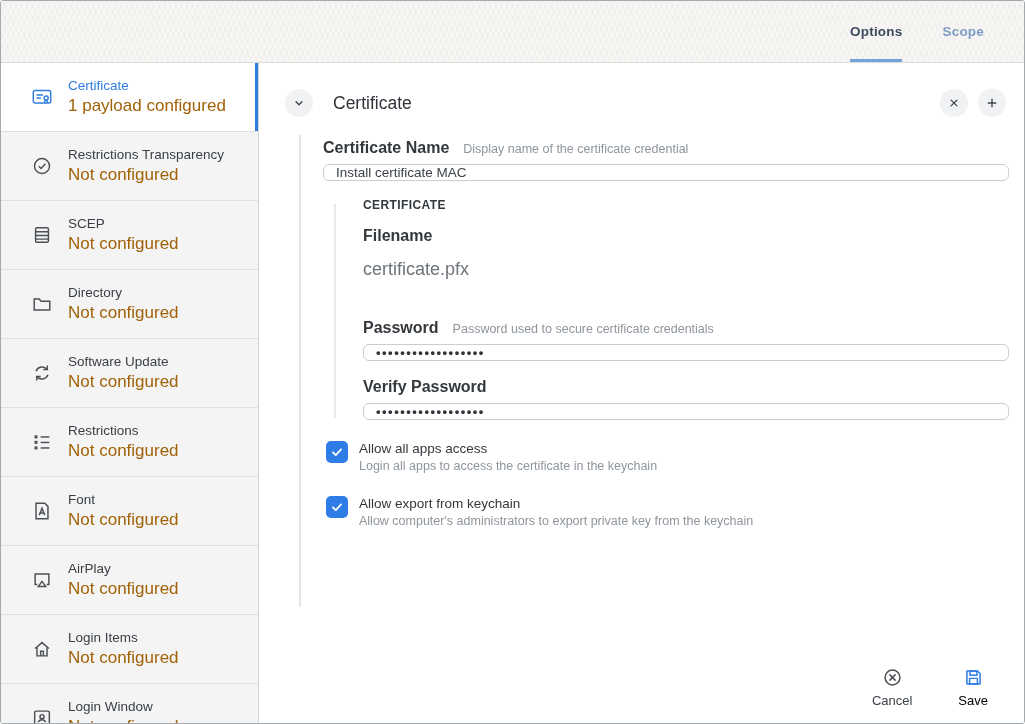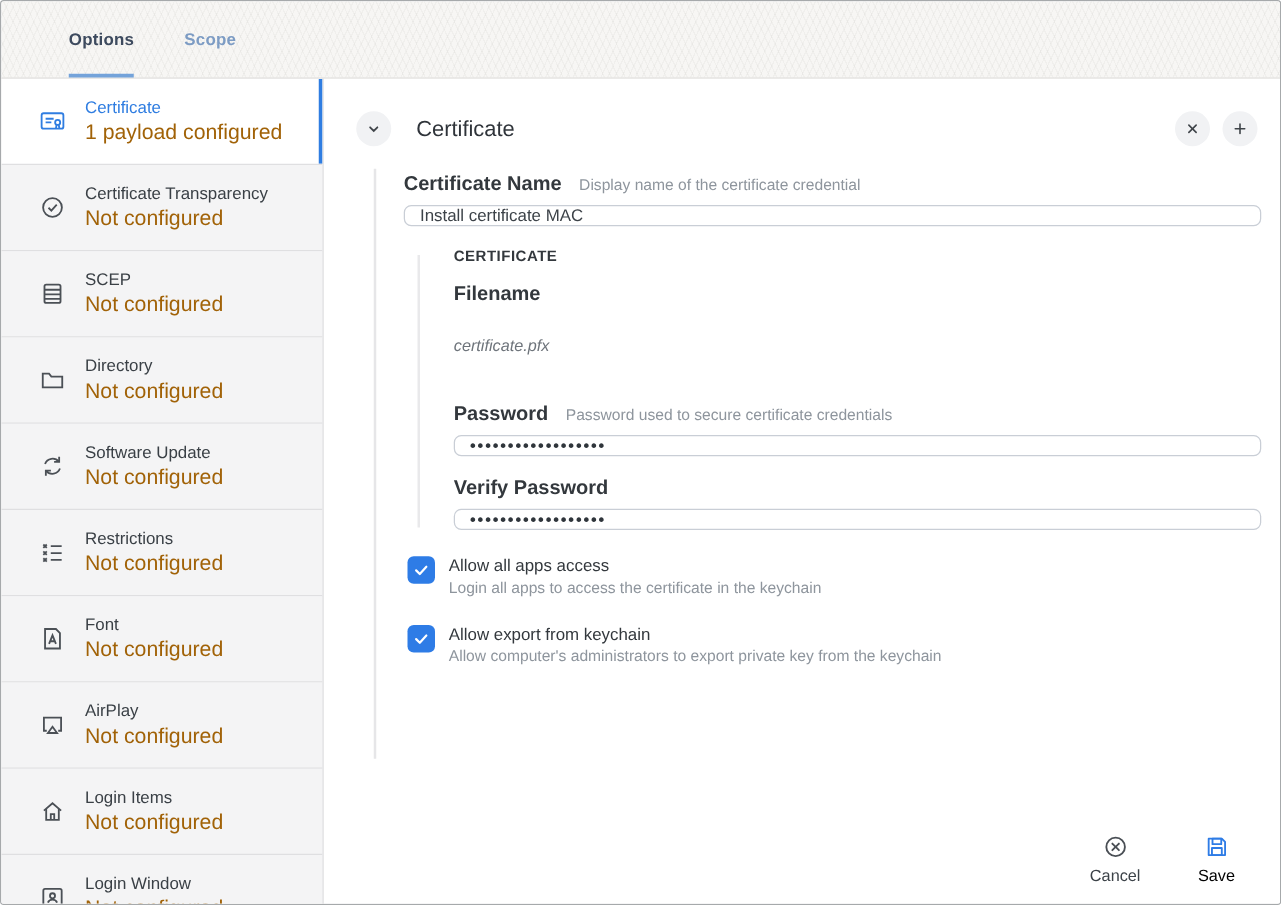--- a/index.html
+++ b/index.html
@@ -13,21 +13,21 @@
   }
 
   
   .topbar {
     flex:0 0 62px; height:62px;
     background-color:#f7f6f4;
     background-image:
       repeating-linear-gradient(115deg, rgba(120,120,110,0.055) 0 1px, transparent 1px 5px),
       repeating-linear-gradient(245deg, rgba(120,120,110,0.055) 0 1px, transparent 1px 5px);
     border-bottom:1px solid #dddcda;
-    display:flex; align-items:center; padding-left:54px;
+    display:flex; align-items:center; padding-left:54px;justify-content:flex-end;
   }
   .tab { position:relative; height:100%; display:flex; align-items:center;
          font-size:13.5px; font-weight:700; letter-spacing:0.2px;
          margin-right:40px; cursor:pointer; }
   .tab.active { color:#3d4a5e; }
   .tab.active::after { content:""; position:absolute; left:0; right:0; bottom:0;
          height:3px; background:#74a3da; }
   .tab.inactive { color:#7d9cc4; }
 
   .layout { flex:1; display:flex; min-height:0; }
@@ -75,21 +75,21 @@
   .inner-vline { position:absolute; left:-29px; top:6px; bottom:2px; width:2px;
                  background:#e9e9eb; }
   .section-label { margin-top:17px; font-size:12px; font-weight:700;
                    letter-spacing:0.4px; color:#33383d; }
   .upload-ring { margin-top:9px; margin-left:-14px; display:inline-block;
                  border:4px solid #8ed8d1; border-radius:27px; padding:4px 10px; }
   .upload-btn { height:34px; padding:0 26px; border:1px solid #c9cdd2;
                 border-radius:17px; background:linear-gradient(#fefefe,#f1f2f3);
                 font-size:13.5px; color:#3c4248; font-family:inherit; cursor:pointer; }
   .filename-label { margin-top:15px; }
-  .filename-value { margin-top:24px; font-size:13px; color:#6e747b;font-style:italic; }
+  .filename-value { margin-top:14px; font-size:18px; color:#6e747b; }
   .pw-block { margin-top:39px; }
   .verify-block { margin-top:17px; }
 
   .checkbox-area { margin-left:3px; margin-top:21px; }
   .check-row { display:flex; margin-bottom:23px; cursor:pointer; }
   .checkbox { width:22px; height:22px; border-radius:5px; background:#2e7ce6;
               flex:0 0 22px; display:flex; align-items:center; justify-content:center; }
   .checkbox svg { width:14px; height:14px; display:block; }
   .check-text { margin-left:11px; }
   .check-title { font-size:13.5px; color:#33383d; }
@@ -140,21 +140,21 @@
       </div>
 
       <div class="side-item">
         <span class="side-icon">
           <svg viewBox="0 0 24 24" fill="none" stroke="currentColor" stroke-width="1.6">
             <circle cx="12" cy="12" r="8.2"></circle>
             <path d="M8.5 12.2 L11 14.7 L15.7 9.5"></path>
           </svg>
         </span>
         <span class="side-text">
-          <div class="side-title">Certificate Transparency</div>
+          <div class="side-title">Restrictions Transparency</div>
           <div class="side-status">Not configured</div>
         </span>
       </div>
 
       <div class="side-item">
         <span class="side-icon">
           <svg viewBox="0 0 24 24" fill="none" stroke="currentColor" stroke-width="1.6">
             <rect x="5" y="4" width="14" height="16" rx="1.5"></rect>
             <line x1="5" y1="8.5" x2="19" y2="8.5"></line>
             <line x1="5" y1="12.5" x2="19" y2="12.5"></line>

